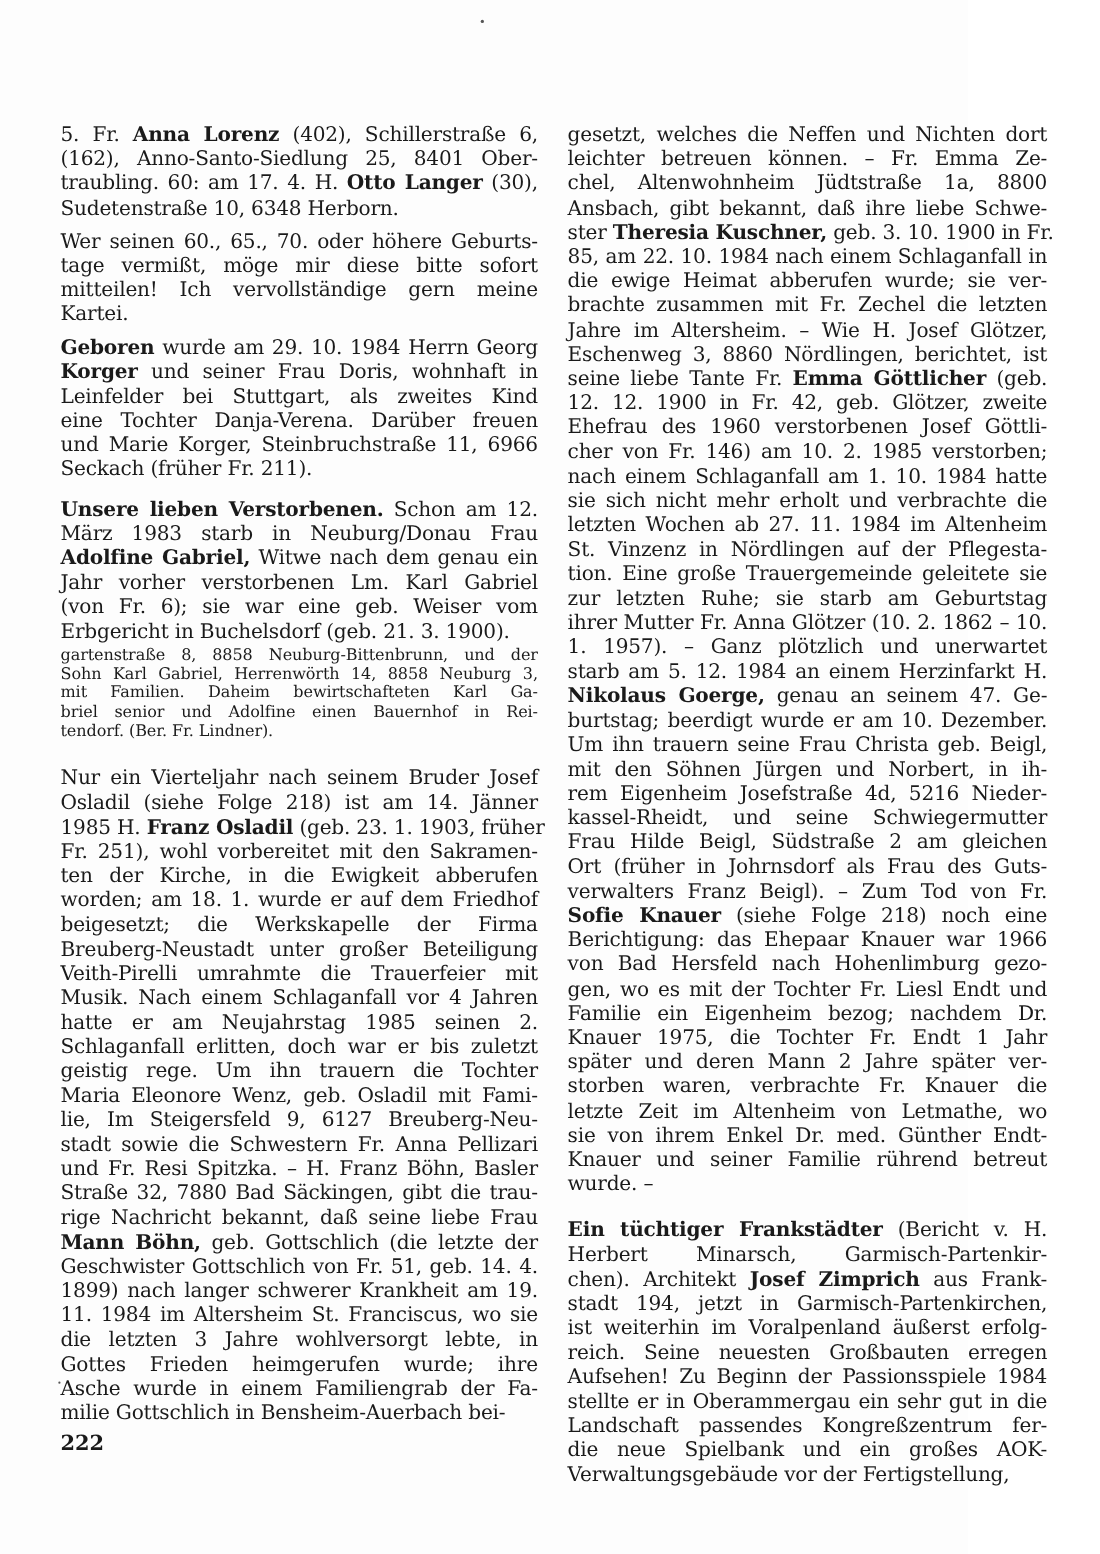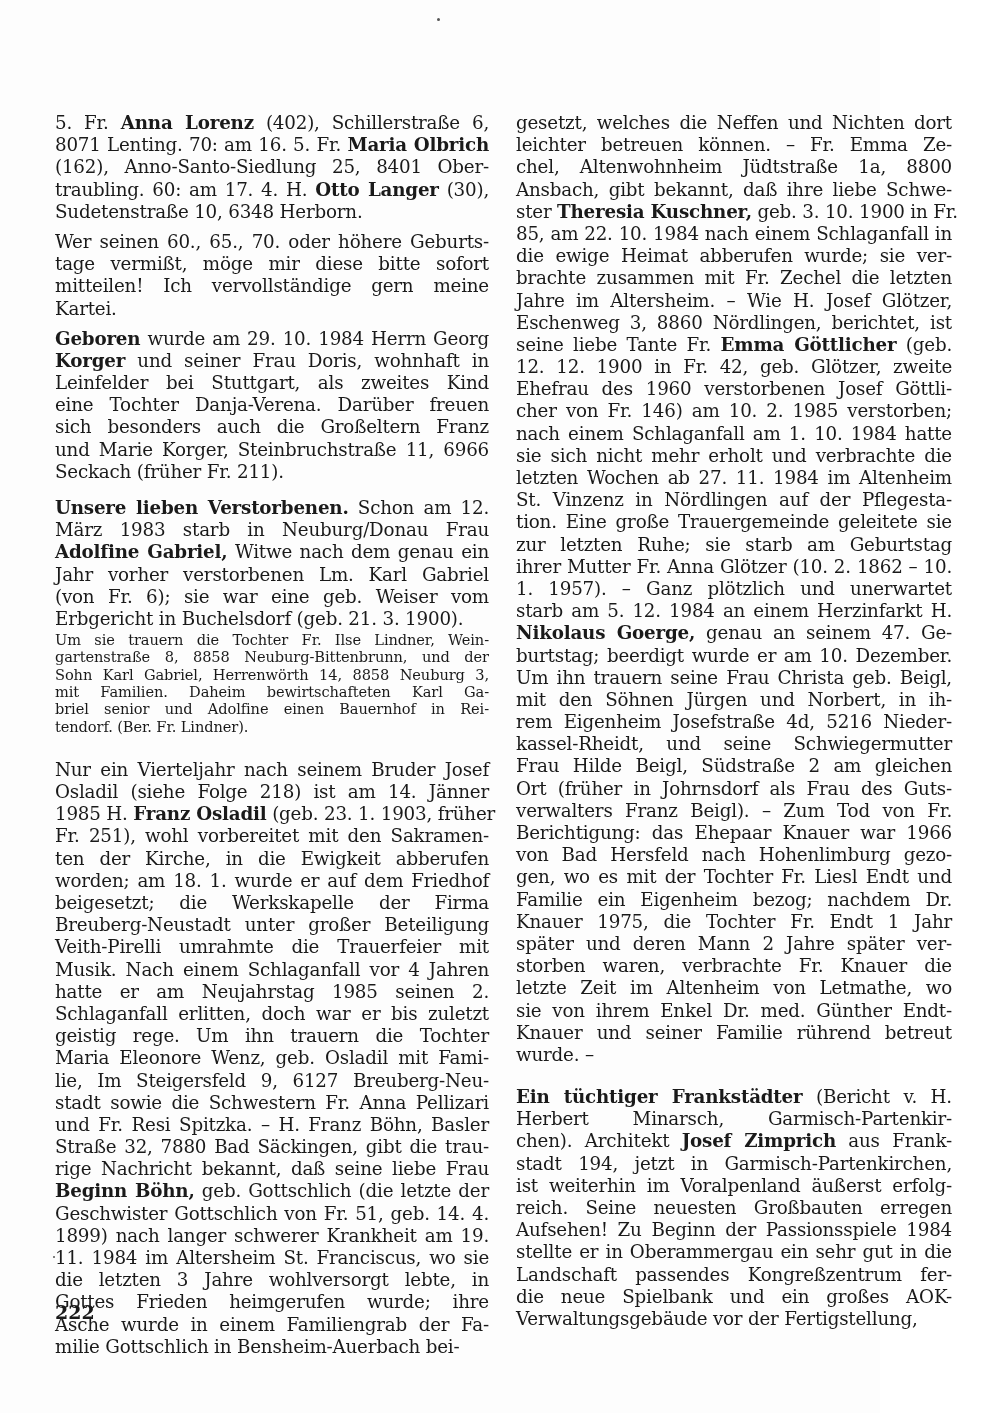--- a/index.html
+++ b/index.html
@@ -69,53 +69,50 @@
     }
   </style>
 </head>
 <body>
 
 <div class="page">
 
   <div class="column col-left">
     <div class="para">
         <span class="line"><span>5. Fr. </span><b>Anna Lorenz</b><span> (402), Schillerstraße 6,</span></span>
-        <span class="line"><span>8071 Lenting. 70: am 16. 5. Fr. </span><b>Maria Olbrich</b></span>
         <span class="line"><span>(162), Anno-Santo-Siedlung 25, 8401 Ober-</span></span>
         <span class="line"><span>traubling. 60: am 17. 4. H. </span><b>Otto Langer</b><span> (30),</span></span>
         <span class="line last"><span>Sudetenstraße 10, 6348 Herborn.</span></span>
       </div>
     <div class="gap-s"></div>
     <div class="para">
         <span class="line"><span>Wer seinen 60., 65., 70. oder höhere Geburts-</span></span>
         <span class="line"><span>tage vermißt, möge mir diese bitte sofort</span></span>
         <span class="line"><span>mitteilen! Ich vervollständige gern meine</span></span>
         <span class="line last"><span>Kartei.</span></span>
       </div>
     <div class="gap-s"></div>
     <div class="para">
         <span class="line"><b>Geboren</b><span> wurde am 29. 10. 1984 Herrn Georg</span></span>
         <span class="line"><b>Korger</b><span> und seiner Frau Doris, wohnhaft in</span></span>
         <span class="line"><span>Leinfelder bei Stuttgart, als zweites Kind</span></span>
         <span class="line"><span>eine Tochter Danja-Verena. Darüber freuen</span></span>
-        <span class="line"><span>sich besonders auch die Großeltern Franz</span></span>
         <span class="line"><span>und Marie Korger, Steinbruchstraße 11, 6966</span></span>
         <span class="line last"><span>Seckach (früher Fr. 211).</span></span>
       </div>
     <div class="gap-m"></div>
     <div class="para">
         <span class="line"><b>Unsere lieben Verstorbenen.</b><span> Schon am 12.</span></span>
         <span class="line"><span>März 1983 starb in Neuburg/Donau Frau</span></span>
         <span class="line"><b>Adolfine Gabriel,</b><span> Witwe nach dem genau ein</span></span>
         <span class="line"><span>Jahr vorher verstorbenen Lm. Karl Gabriel</span></span>
         <span class="line"><span>(von Fr. 6); sie war eine geb. Weiser vom</span></span>
         <span class="line last"><span>Erbgericht in Buchelsdorf (geb. 21. 3. 1900).</span></span>
       </div>
     <div class="para small" style="margin-top:1px;">
-        <span class="line"><span>Um sie trauern die Tochter Fr. Ilse Lindner, Wein-</span></span>
         <span class="line"><span>gartenstraße 8, 8858 Neuburg-Bittenbrunn, und der</span></span>
         <span class="line"><span>Sohn Karl Gabriel, Herrenwörth 14, 8858 Neuburg 3,</span></span>
         <span class="line"><span>mit Familien. Daheim bewirtschafteten Karl Ga-</span></span>
         <span class="line"><span>briel senior und Adolfine einen Bauernhof in Rei-</span></span>
         <span class="line last"><span>tendorf. (Ber. Fr. Lindner).</span></span>
       </div>
     <div class="gap-l"></div>
     <div class="para">
         <span class="line"><span>Nur ein Vierteljahr nach seinem Bruder Josef</span></span>
         <span class="line"><span>Osladil (siehe Folge 218) ist am 14. Jänner</span></span>
@@ -129,21 +126,21 @@
         <span class="line"><span>Musik. Nach einem Schlaganfall vor 4 Jahren</span></span>
         <span class="line"><span>hatte er am Neujahrstag 1985 seinen 2.</span></span>
         <span class="line"><span>Schlaganfall erlitten, doch war er bis zuletzt</span></span>
         <span class="line"><span>geistig rege. Um ihn trauern die Tochter</span></span>
         <span class="line"><span>Maria Eleonore Wenz, geb. Osladil mit Fami-</span></span>
         <span class="line"><span>lie, Im Steigersfeld 9, 6127 Breuberg-Neu-</span></span>
         <span class="line"><span>stadt sowie die Schwestern Fr. Anna Pellizari</span></span>
         <span class="line"><span>und Fr. Resi Spitzka. – H. Franz Böhn, Basler</span></span>
         <span class="line"><span>Straße 32, 7880 Bad Säckingen, gibt die trau-</span></span>
         <span class="line"><span>rige Nachricht bekannt, daß seine liebe Frau</span></span>
-        <span class="line"><b>Beginn Böhn,</b><span> geb. Gottschlich (die letzte der</span></span>
+        <span class="line"><b>Mann Böhn,</b><span> geb. Gottschlich (die letzte der</span></span>
         <span class="line"><span>Geschwister Gottschlich von Fr. 51, geb. 14. 4.</span></span>
         <span class="line"><span>1899) nach langer schwerer Krankheit am 19.</span></span>
         <span class="line"><span>11. 1984 im Altersheim St. Franciscus, wo sie</span></span>
         <span class="line"><span>die letzten 3 Jahre wohlversorgt lebte, in</span></span>
         <span class="line"><span>Gottes Frieden heimgerufen wurde; ihre</span></span>
         <span class="line"><span>Asche wurde in einem Familiengrab der Fa-</span></span>
         <span class="line last"><span>milie Gottschlich in Bensheim-Auerbach bei-</span></span>
       </div>
   </div>
 
@@ -174,20 +171,21 @@
         <span class="line"><span>starb am 5. 12. 1984 an einem Herzinfarkt H.</span></span>
         <span class="line"><b>Nikolaus Goerge,</b><span> genau an seinem 47. Ge-</span></span>
         <span class="line"><span>burtstag; beerdigt wurde er am 10. Dezember.</span></span>
         <span class="line"><span>Um ihn trauern seine Frau Christa geb. Beigl,</span></span>
         <span class="line"><span>mit den Söhnen Jürgen und Norbert, in ih-</span></span>
         <span class="line"><span>rem Eigenheim Josefstraße 4d, 5216 Nieder-</span></span>
         <span class="line"><span>kassel-Rheidt, und seine Schwiegermutter</span></span>
         <span class="line"><span>Frau Hilde Beigl, Südstraße 2 am gleichen</span></span>
         <span class="line"><span>Ort (früher in Johrnsdorf als Frau des Guts-</span></span>
         <span class="line"><span>verwalters Franz Beigl). – Zum Tod von Fr.</span></span>
+        <span class="line"><b>Sofie Knauer</b><span> (siehe Folge 218) noch eine</span></span>
         <span class="line"><span>Berichtigung: das Ehepaar Knauer war 1966</span></span>
         <span class="line"><span>von Bad Hersfeld nach Hohenlimburg gezo-</span></span>
         <span class="line"><span>gen, wo es mit der Tochter Fr. Liesl Endt und</span></span>
         <span class="line"><span>Familie ein Eigenheim bezog; nachdem Dr.</span></span>
         <span class="line"><span>Knauer 1975, die Tochter Fr. Endt 1 Jahr</span></span>
         <span class="line"><span>später und deren Mann 2 Jahre später ver-</span></span>
         <span class="line"><span>storben waren, verbrachte Fr. Knauer die</span></span>
         <span class="line"><span>letzte Zeit im Altenheim von Letmathe, wo</span></span>
         <span class="line"><span>sie von ihrem Enkel Dr. med. Günther Endt-</span></span>
         <span class="line"><span>Knauer und seiner Familie rührend betreut</span></span>

